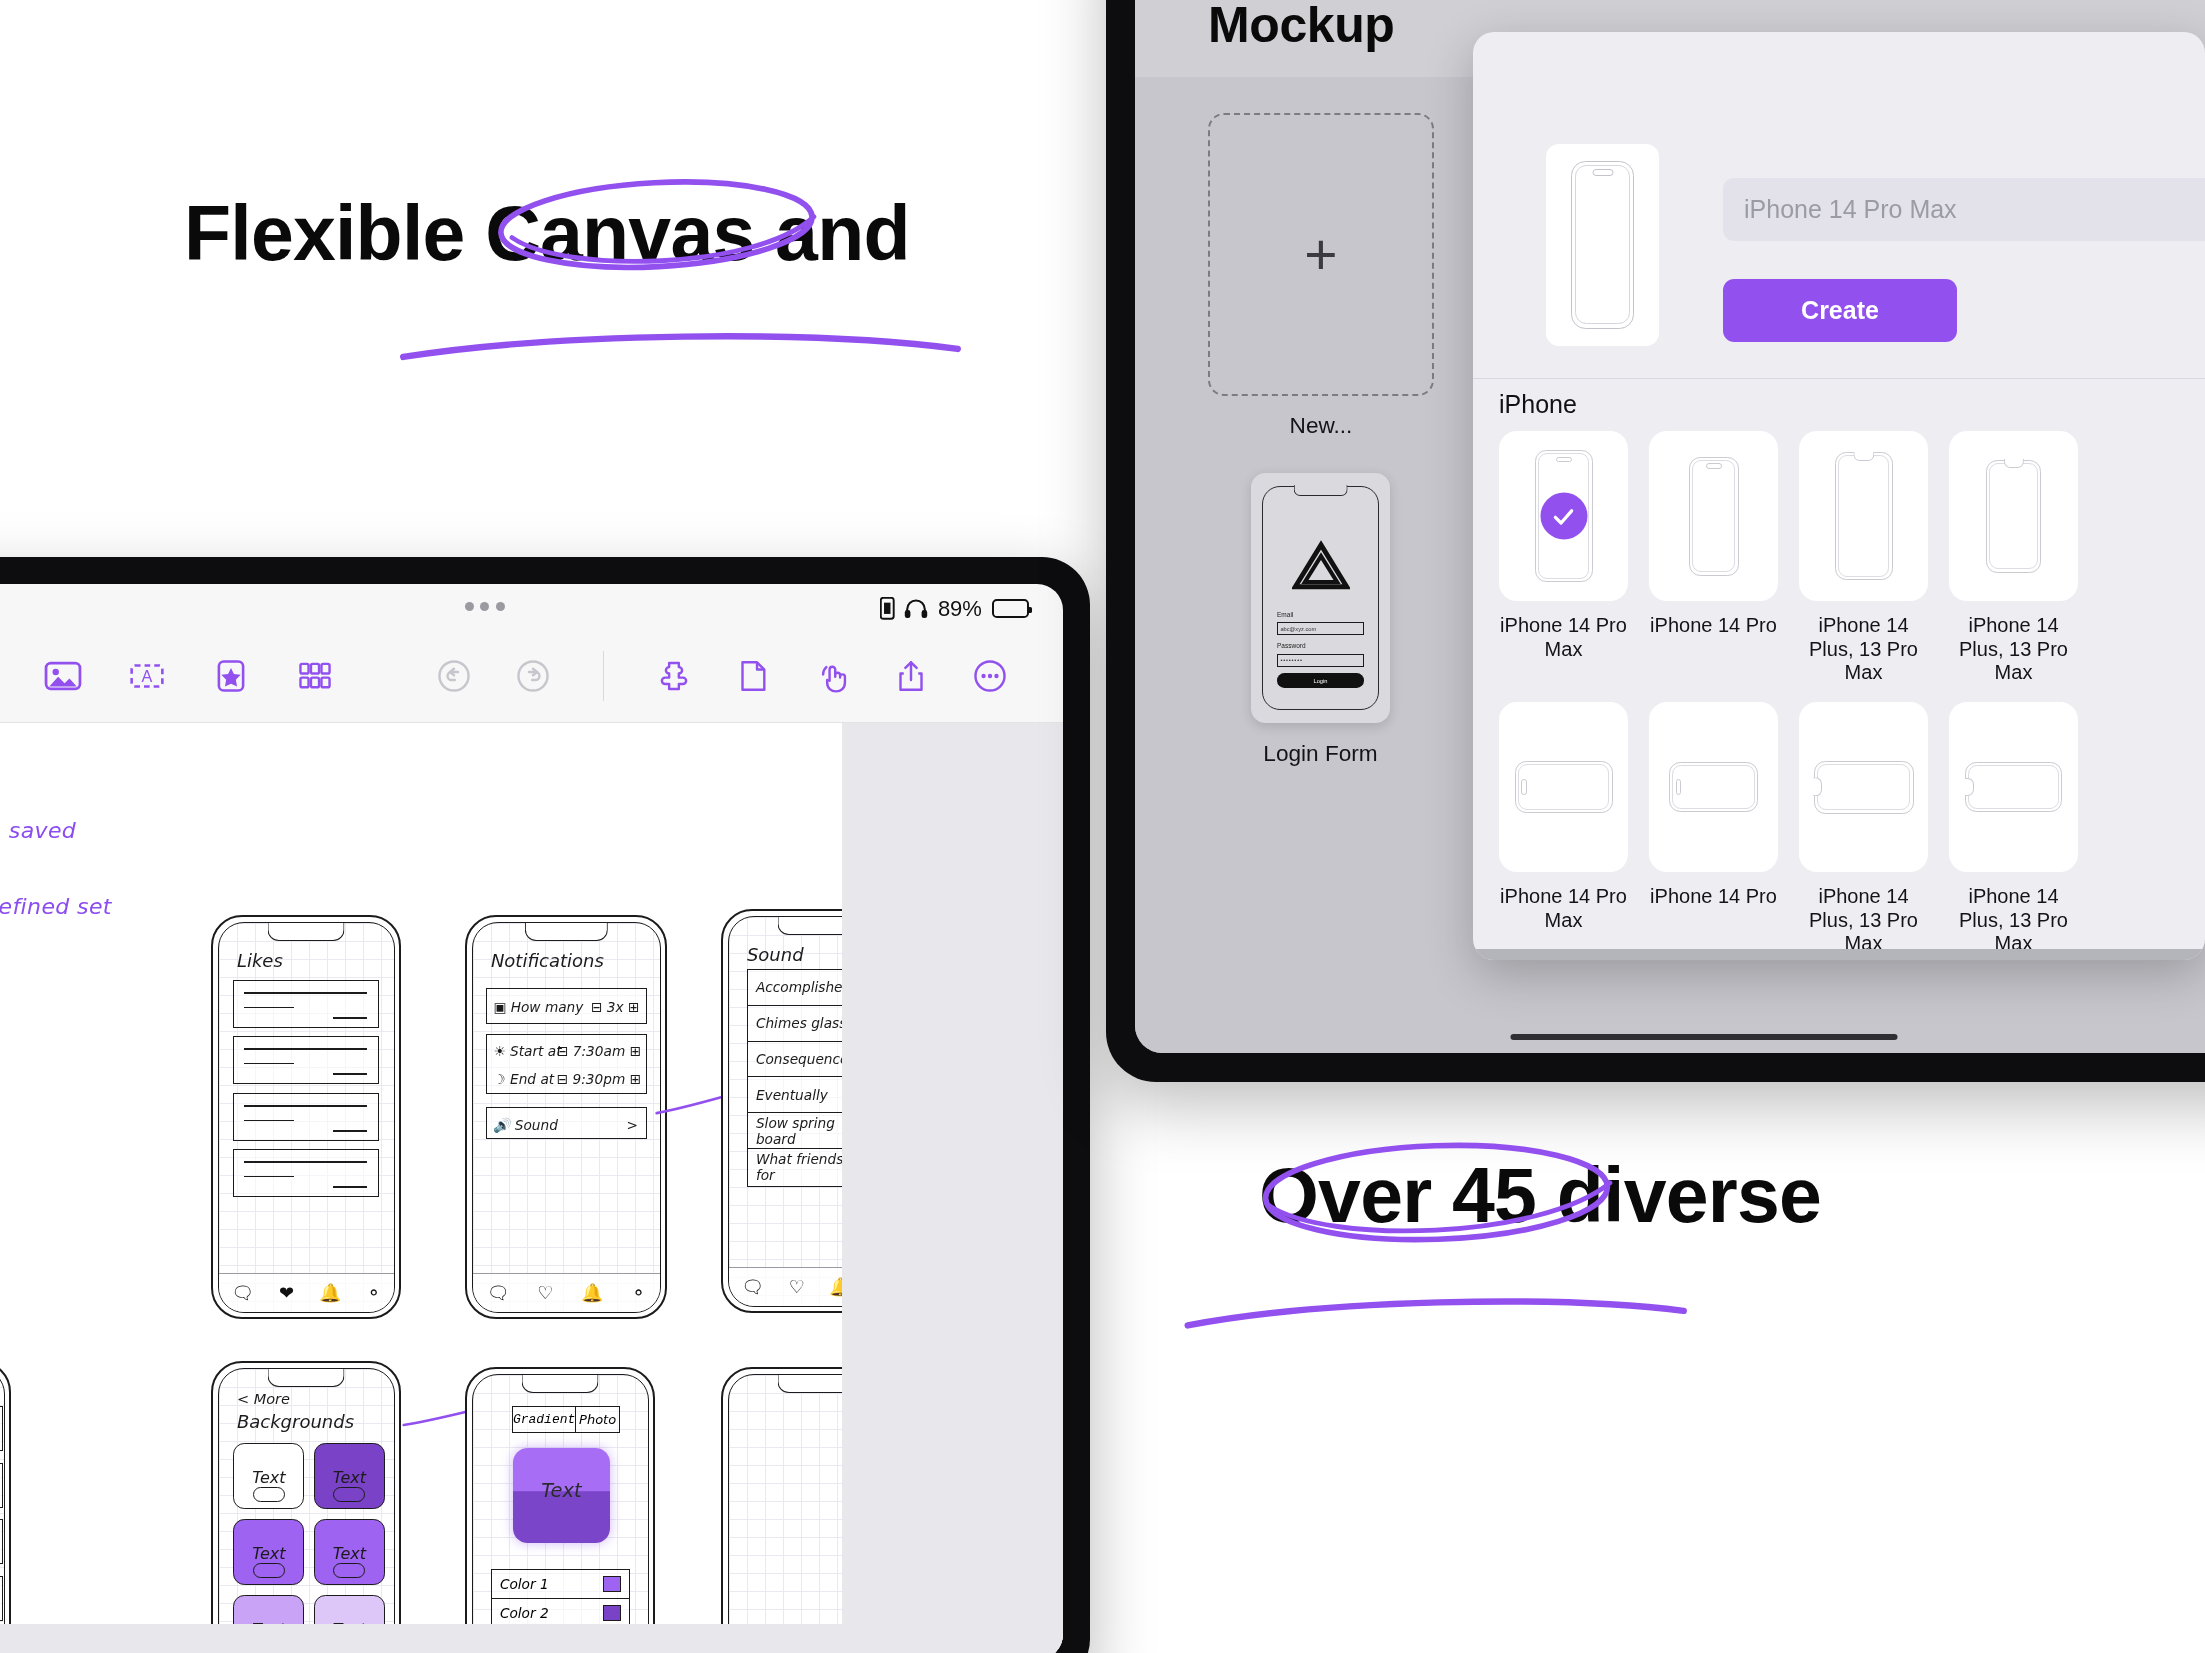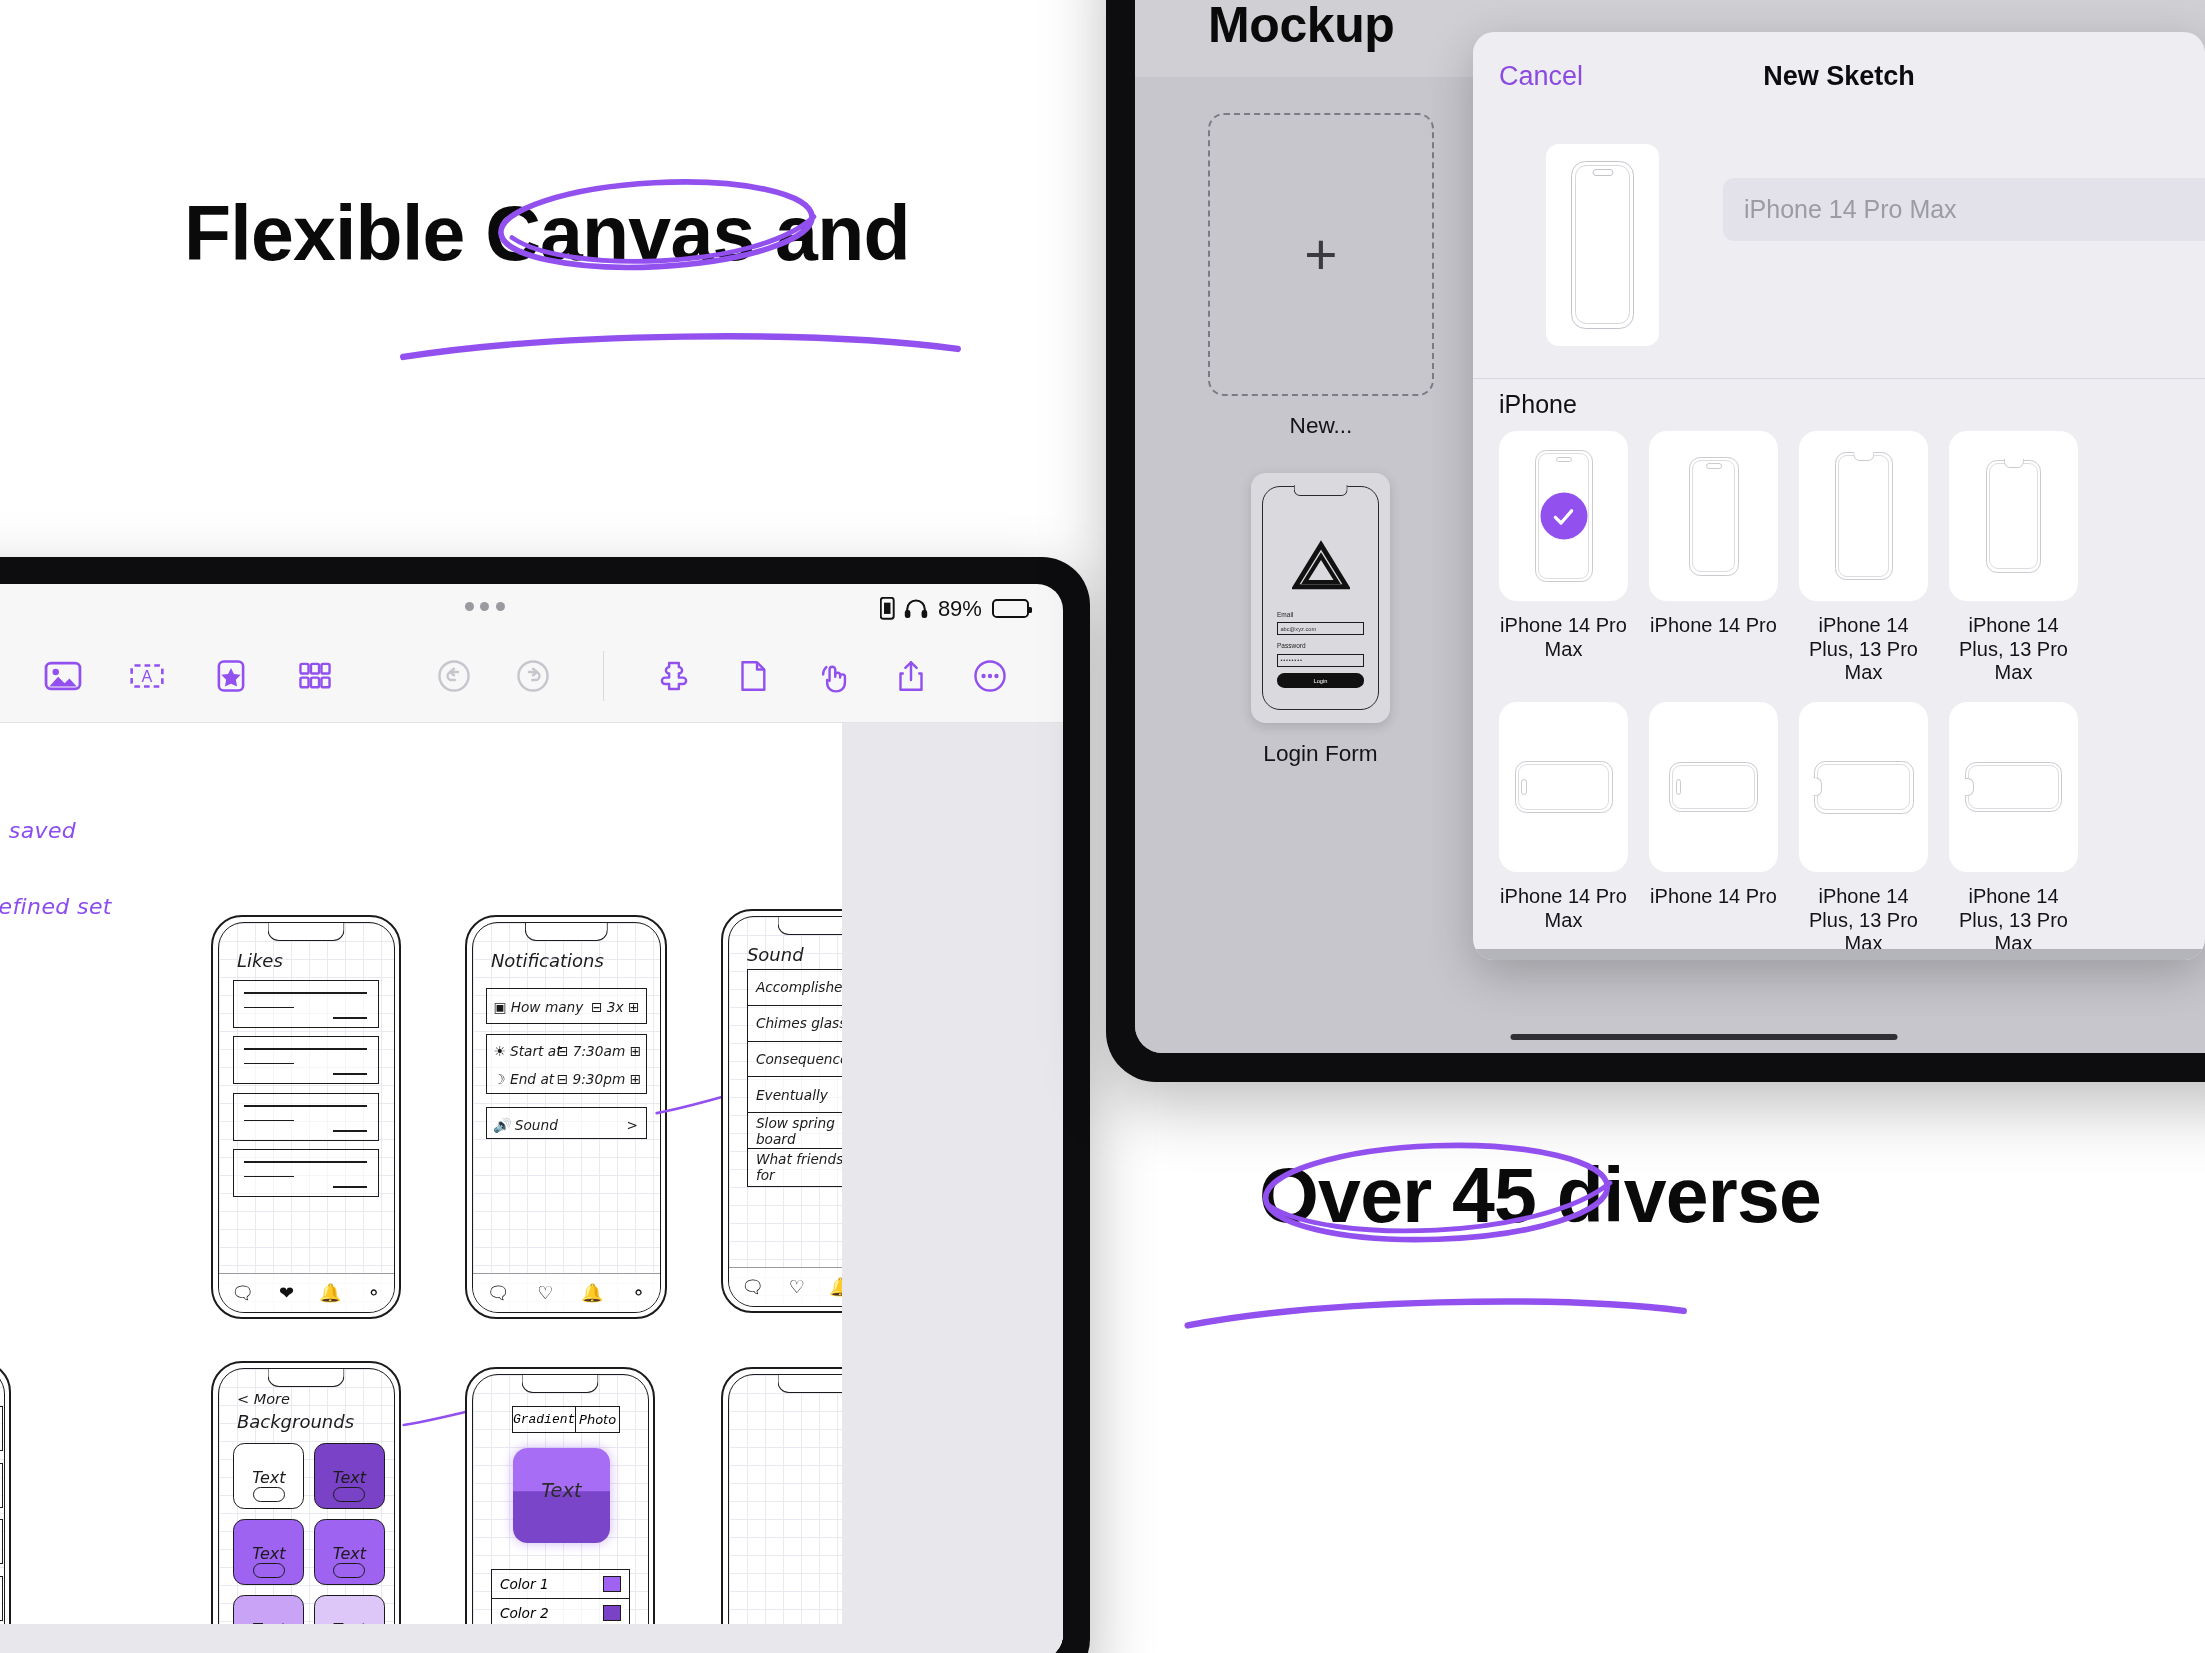--- a/index.html
+++ b/index.html
@@ -547,32 +547,29 @@
           </div>
           <div class="doc-caption" style="top:268px">Login Form</div>
         </div>
 
         <div id="home-indicator"></div>
       </div>
     </div>
   </div>
 
   <div id="new-sketch-modal">
-    <div id="modal-topbar">
-      <button id="btn-cancel">Cancel</button>
-      <div id="modal-title">New Sketch</div>
-    </div>
 
     <div id="modal-config">
       <div id="preview-card">
         <div id="preview-phone">
             <span class="island"></span>
           </div>
       </div>
       <input id="name-input" type="text" placeholder="iPhone 14 Pro Max" style="">
+      <button id="btn-create">Create</button>
     </div>
 
     <div id="modal-list">
       <div class="section-title" style="top:11.3px">iPhone</div>
 
       <div class="tpl-grid" style="top:52px">
         <div class="tpl">
           <div class="tpl-card">
             <div class="ph" style="width:58px;height:132px">
                 <span class="island"></span>

